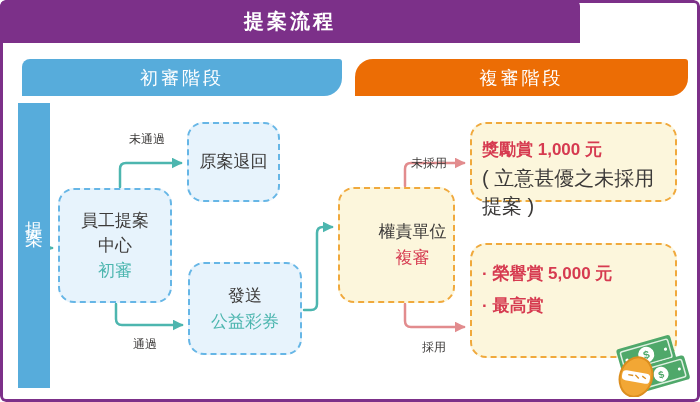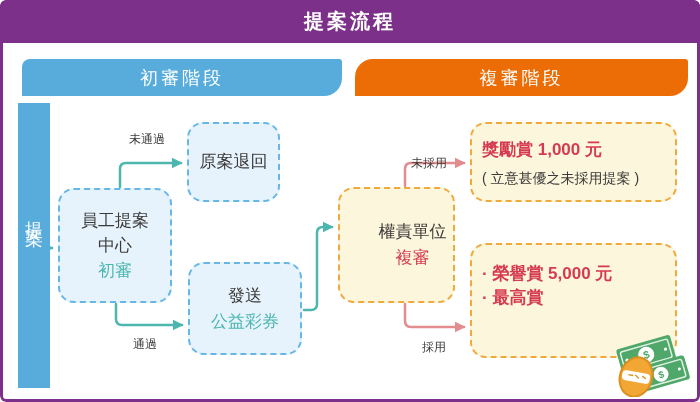--- a/index.html
+++ b/index.html
@@ -6,21 +6,21 @@
   .frame{
     position:relative;width:700px;height:402px;background:#fff;
     font-family:"Liberation Sans","DejaVu Sans",sans-serif;
     overflow:hidden;border-radius:6px;
   }
   .frame-border{
     position:absolute;inset:0;border:3px solid var(--purple);
     border-radius:6px;pointer-events:none;z-index:10;
   }
   .title-bar{
-    position:absolute;left:0;top:0;width:700px;height:43px;
+    position:absolute;left:0;top:0;width:580px;height:43px;
     background:var(--purple);color:#fff;font-size:20px;font-weight:bold;
     letter-spacing:3px;display:flex;align-items:center;justify-content:center;
     border-radius:6px 6px 0 0;z-index:2;
   }
   .phase{
     position:absolute;top:59px;height:37px;color:#fff;font-size:18px;
     letter-spacing:3px;display:flex;align-items:center;justify-content:center;z-index:2;
   }
   .phase-initial{left:22px;width:320px;background:var(--blue);border-radius:8px 3px 18px 0;font-family:Liberation Serif, serif;}
   .phase-second{left:355px;width:333px;background:var(--orange);border-radius:18px 3px 18px 0;}
@@ -37,25 +37,25 @@
     display:flex;flex-direction:column;align-items:center;justify-content:center;
     font-size:17px;color:var(--dark);line-height:25px;text-align:center;font-weight:500;
   }
   .node-blue{background:var(--blue_box_bg);border:2px dashed var(--blue_box_border);}
   .node-cream{background:var(--cream_box_bg);border:2px dashed var(--cream_box_border);}
   .node-intake{left:58px;top:188px;width:114px;height:115px;}
   .node-returned{left:187px;top:122px;width:93px;height:80px;font-family:Liberation Mono, monospace;}
   .node-lottery{left:188px;top:262px;width:114px;height:93px;line-height:26px;}
   .node-review{left:338px;top:187px;width:117px;height:116px;line-height:26px;padding-left:32px;}
   .node-reward{left:470px;top:122px;width:207px;height:80px;align-items:flex-start;justify-content:flex-start;padding:12px 6px 0 10px;line-height:28px;text-align:left;}
-  .node-honor{left:470px;top:243px;width:207px;height:115px;align-items:flex-start;justify-content:flex-start;padding:17px 6px 0 10px;line-height:24px;text-align:left;}
+  .node-honor{left:470px;top:243px;width:207px;height:115px;align-items:flex-start;justify-content:flex-start;padding:17px 6px 0 10px;line-height:24px;text-align:left;gap:8px;}
   .txt-teal{color:var(--teal);text-align:center;}
   .txt-red{color:var(--red);}
   .txt-red-bold{color:var(--red);font-weight:bold;}
-  .txt-paren{font-size:14px;color:var(--dark);font-weight:500;}
+  .txt-paren{font-size:20px;color:var(--dark);font-weight:500;}
   .edge-label{
     position:absolute;z-index:2;transform:translate(-50%,-50%);
     font-size:12px;color:var(--dark);white-space:nowrap;font-weight:500;
   }
   .arrows{position:absolute;left:0;top:0;z-index:1;}
   .arrow{fill:none;stroke-width:2.5px;stroke-linecap:round;}
   .arrow-teal{stroke:var(--teal);}
   .arrow-pink{stroke:var(--pink);}
   .ah-teal{fill:var(--teal);}
   .ah-pink{fill:var(--pink);}

